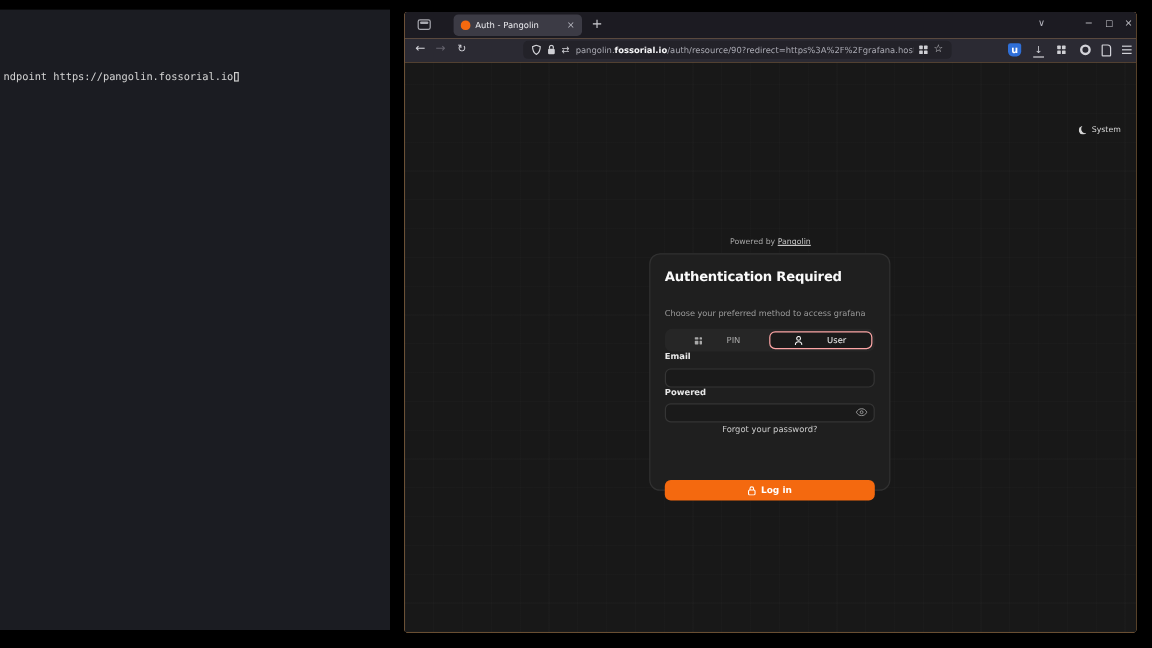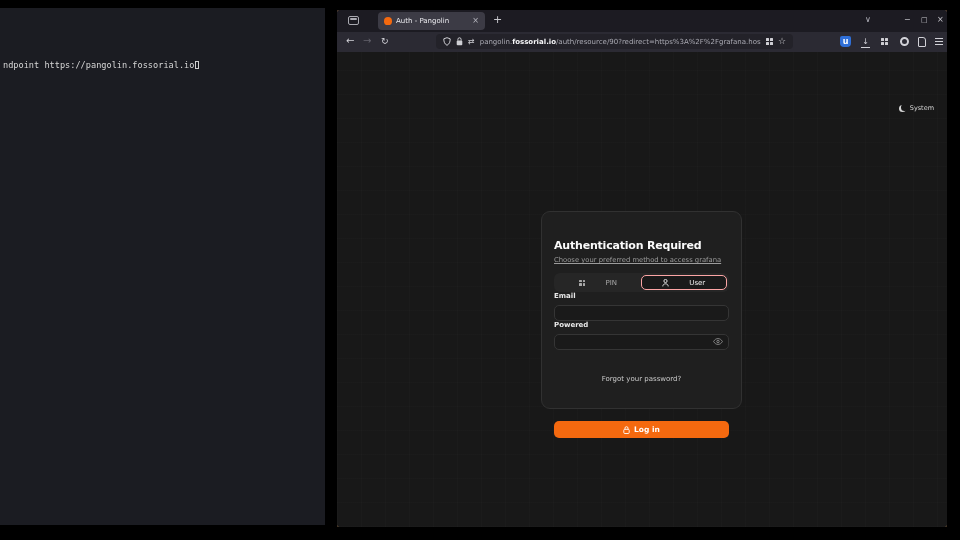--- a/index.html
+++ b/index.html
@@ -77,41 +77,41 @@
                   gap:4px; color:#d6d6d6; font-size:6.5px;margin-top:43px; }
   .moon { width:7px; height:7px; border-radius:50%;
           box-shadow:inset 2px -1px 0 0 #d6d6d6; }
 
   .powered { position:absolute; top:145px; left:0; width:100%; text-align:center;
              font-size:6.5px; color:#a5a5a5; }
   .powered a { color:#c7c7c7; text-decoration:underline; }
 
   .card { position:absolute; left:204px; top:159px; width:201px; height:198px;
           background:#1f1f1f; border:1px solid #313131; border-radius:9px;
-          padding:27px 12px 11px; }
+          padding:12px 12px 11px; }
   .card h1 { font-size:11px; font-weight:bold; color:#fafafa; letter-spacing:-0.2px; }
-  .card .sub { margin-top:4px; font-size:6.8px; color:#9c9c9c;text-decoration:underline; }
+  .card .sub { margin-top:20px; font-size:6.8px; color:#9c9c9c; }
 
   .tabs { margin-top:9px; height:19px; background:#262626; border-radius:6px;
           padding:2px; display:flex; }
   .tabseg { flex:1; display:flex; align-items:center; justify-content:center; gap:20px;
             font-size:7px; color:#a9a9a9; border-radius:5px; }
   .tabseg.active { background:#1a1a1a; border:1px solid #fca5a5; color:#f2f2f2; }
   .pinico { width:6px; height:6px; display:grid; grid-template-columns:2.5px 2.5px;
             grid-template-rows:2.5px 2.5px; gap:1px; }
   .pinico i { background:#a9a9a9; border-radius:0.5px; }
 
   .flabel { margin-top:0; font-size:7px; font-weight:bold; color:#e8e8e8; }
   .finput { margin-top:5px; height:16px; width:100%; background:#1a1a1a;
             border:1px solid #353535; border-radius:5px; color:#e5e5e5;
             font-size:7px; padding:0 6px; outline:none; }
   .pw-wrap { position:relative; }
   .eye { position:absolute; right:6px; top:9px; }
 
-  .forgot { margin-top:25px; text-align:center; font-size:7px; color:#cbcbcb; }
+  .forgot { margin-top:2px; text-align:center; font-size:7px; color:#cbcbcb; }
   .login-btn { margin-top:8px; width:100%; height:17px; border:none; border-radius:5px;
                display:flex; align-items:center; justify-content:center; gap:4px;
                color:#fff; font-size:7.5px; font-weight:bold;
                font-family:"DejaVu Sans", sans-serif; }
   svg { display:block; }
 </style>
 </head>
 <body>
 
 <div class="terminal">
@@ -181,20 +181,24 @@
       </span>
   </div>
 
   <div class="content">
 
     <div class="theme-toggle">
       <span class="moon"></span>
       <span>System</span>
     </div>
 
+    <div class="powered">
+      <span>Powered by</span>
+      <a href="#">Pangolin</a>
+    </div>
 
     <div class="card">
       <h1>Authentication Required</h1>
       <div class="sub">Choose your preferred method to access grafana</div>
 
       <div class="tabs">
         <div class="tabseg">
           <span class="pinico">
               <i></i>
               <i></i>

